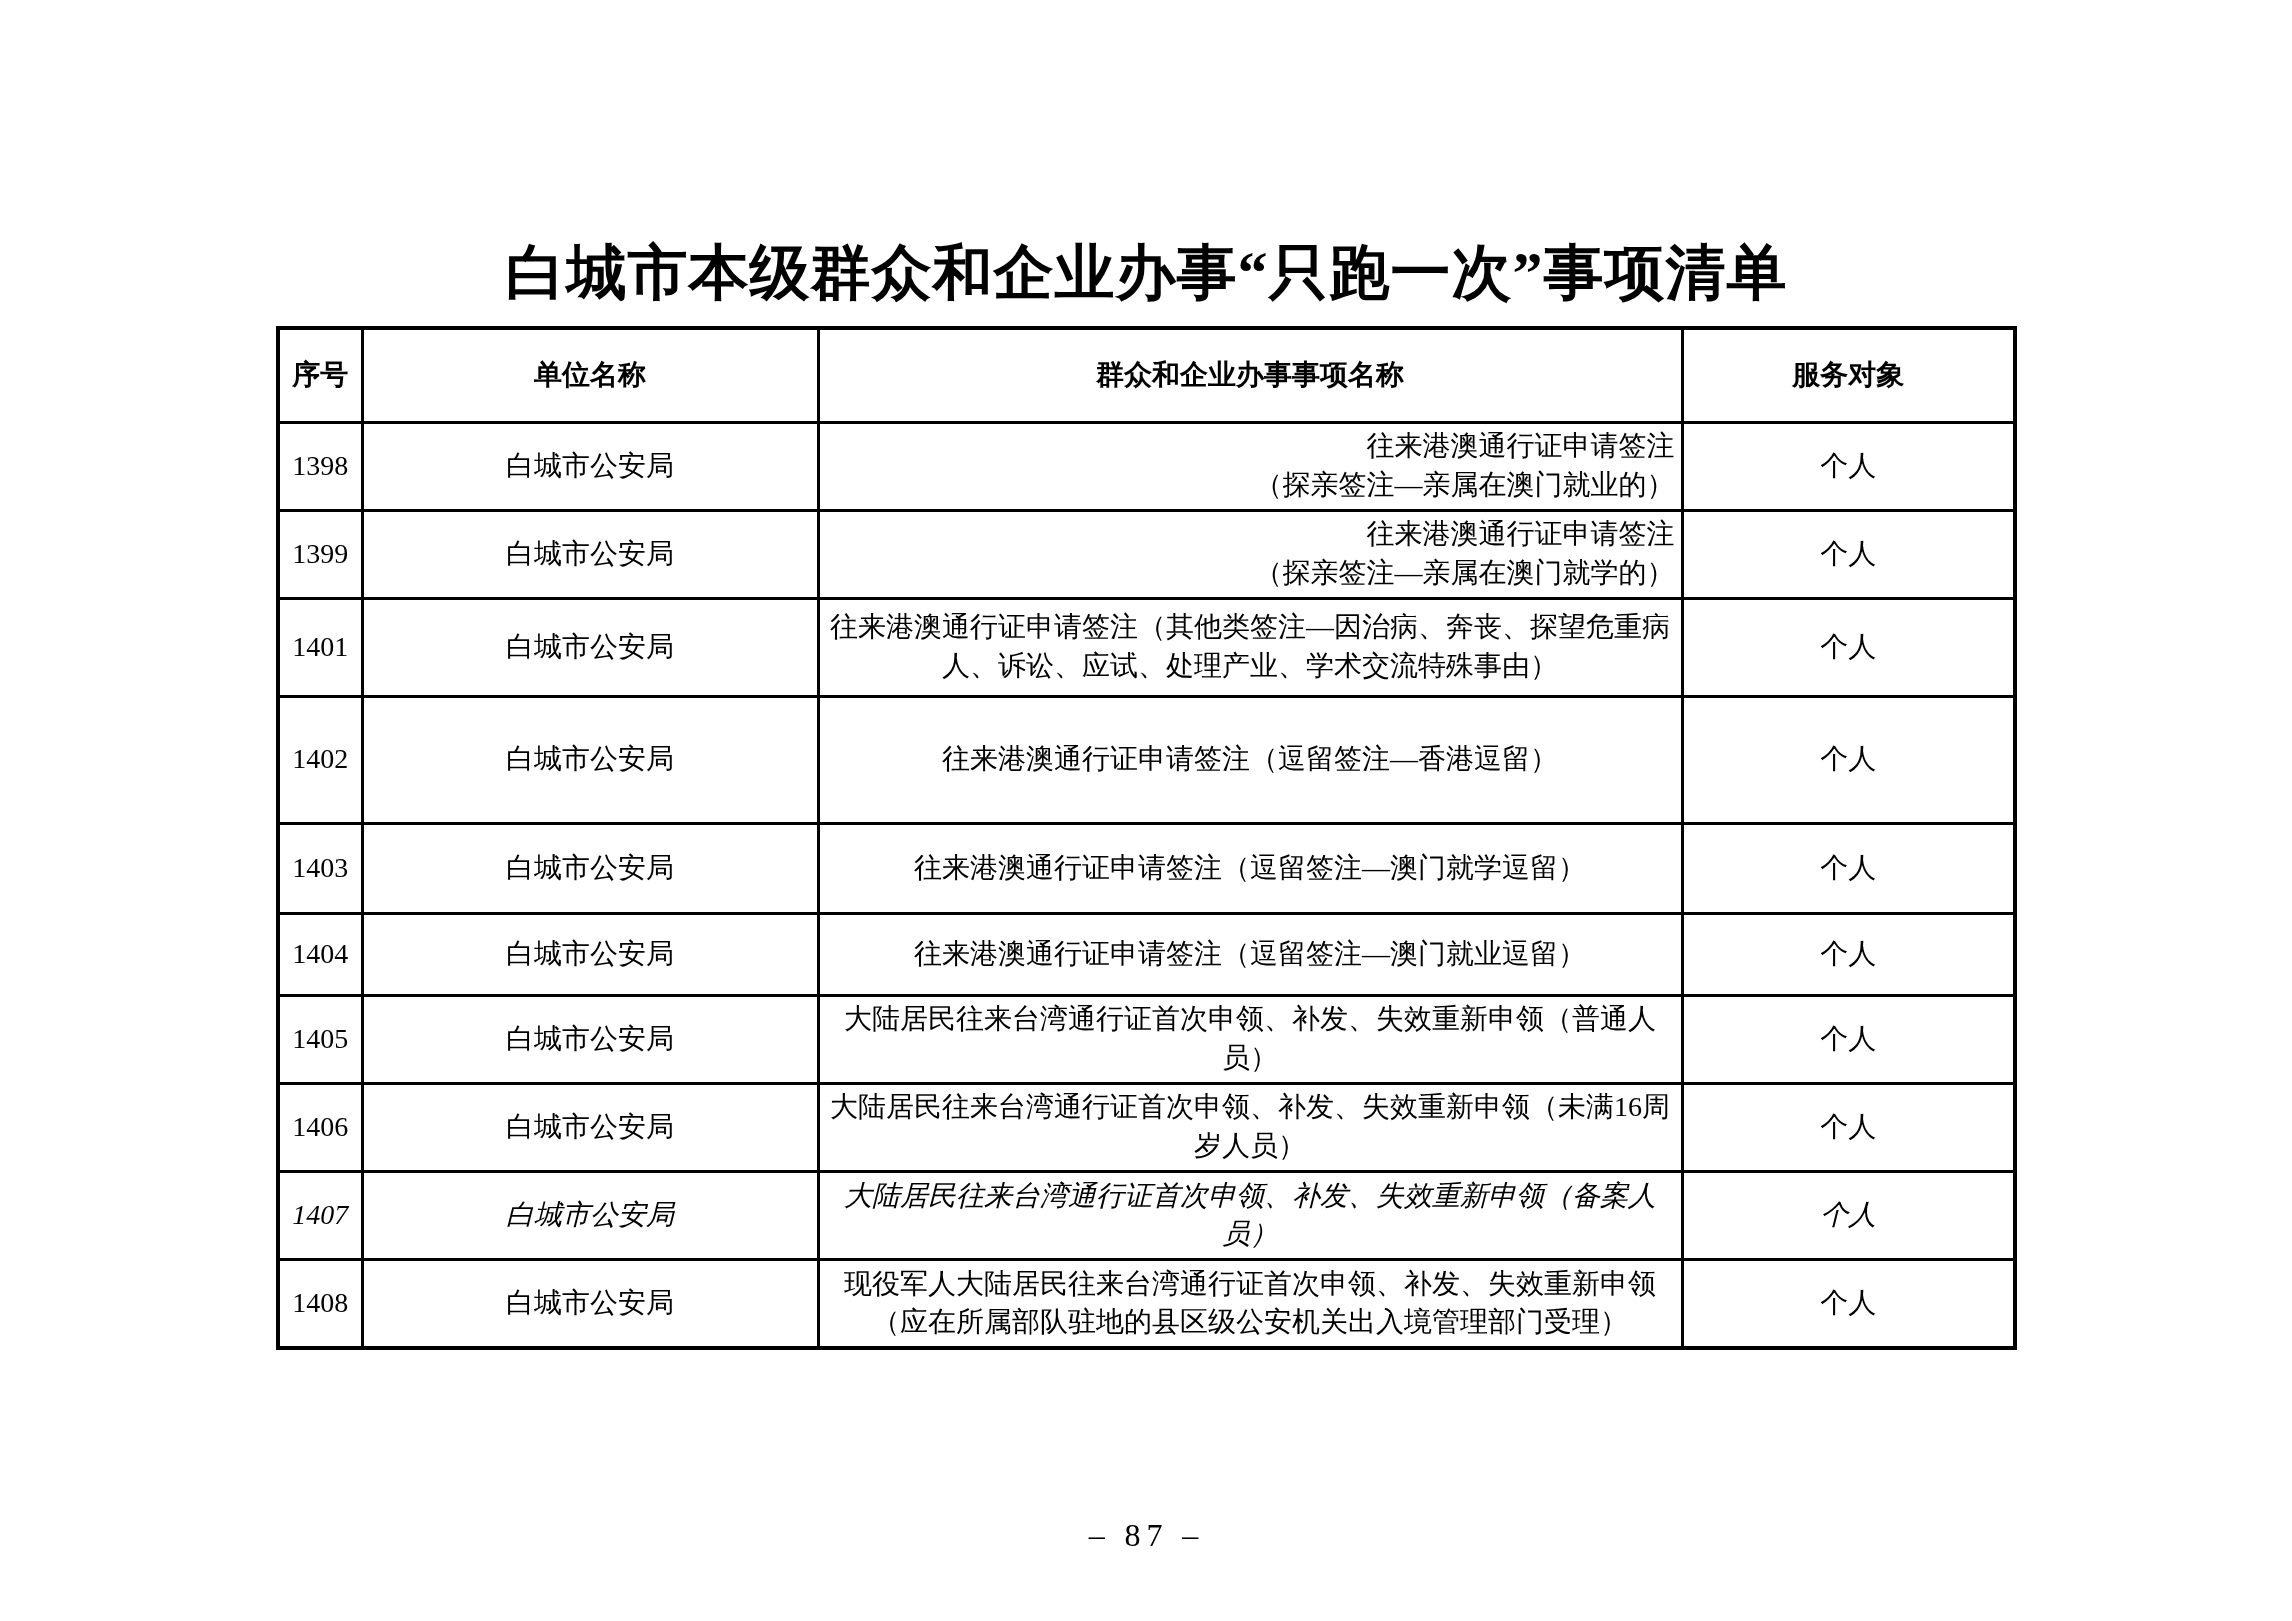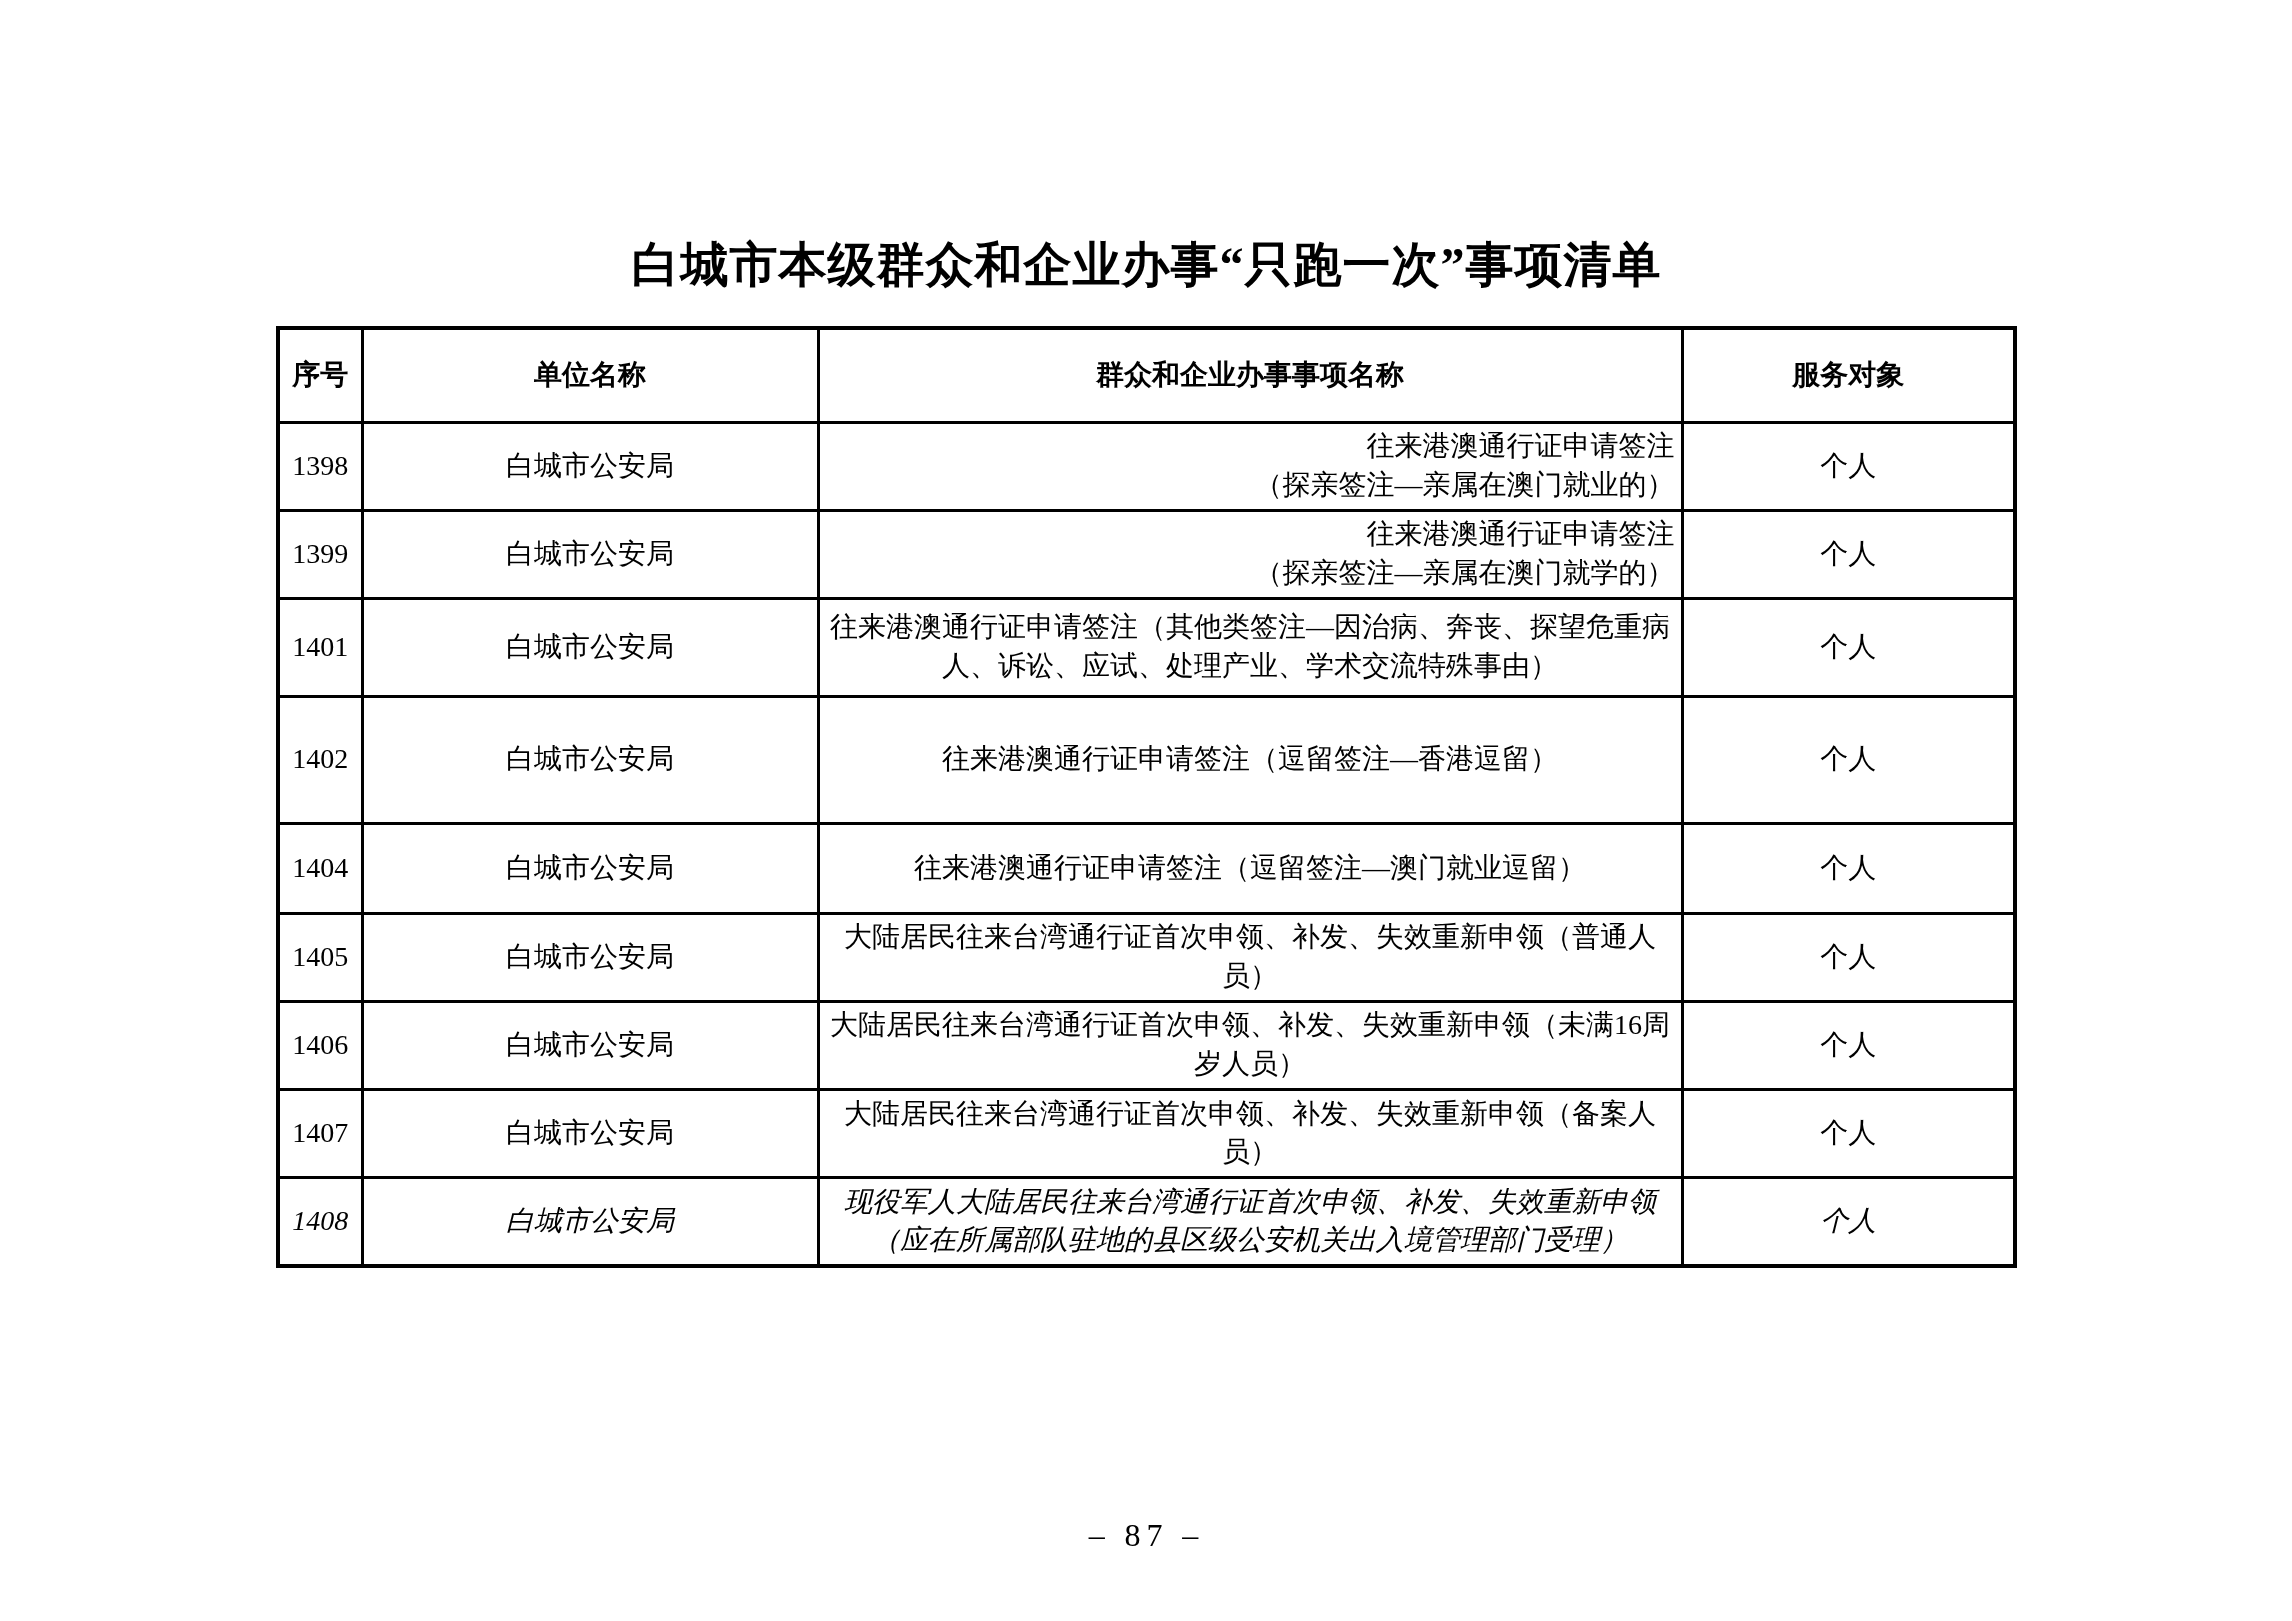--- a/index.html
+++ b/index.html
@@ -8,21 +8,21 @@
     background: #ffffff;
     font-family: "Liberation Serif", serif;
     color: #000000;
     overflow: hidden;
     position: relative;
   }
   .title {
     position: absolute;
     top: 233px; left: 0; right: 0;
     text-align: center;
-    font-size: 48px;
+    font-size: 60px;
     font-weight: bold;
     font-family: "Liberation Serif", serif;
     letter-spacing: 1px;
     white-space: nowrap;
   }
   table.list {
     position: absolute;
     left: 276px; top: 326px;
     width: 1738px;
     border-collapse: collapse;
@@ -111,20 +111,26 @@
       <td>往来港澳通行证申请签注（其他类签注—因治病、奔丧、探望危重病人、诉讼、应试、处理产业、学术交流特殊事由）</td>
       <td>个人</td>
     </tr>
     <tr>
       <td>1402</td>
       <td>白城市公安局</td>
       <td>往来港澳通行证申请签注（逗留签注—香港逗留）</td>
       <td>个人</td>
     </tr>
     <tr>
+      <td>1403</td>
+      <td>白城市公安局</td>
+      <td>往来港澳通行证申请签注（逗留签注—澳门就学逗留）</td>
+      <td>个人</td>
+    </tr>
+    <tr>
       <td>1404</td>
       <td>白城市公安局</td>
       <td>往来港澳通行证申请签注（逗留签注—澳门就业逗留）</td>
       <td>个人</td>
     </tr>
     <tr>
       <td>1405</td>
       <td>白城市公安局</td>
       <td>大陆居民往来台湾通行证首次申领、补发、失效重新申领（普通人员）</td>
       <td>个人</td>

